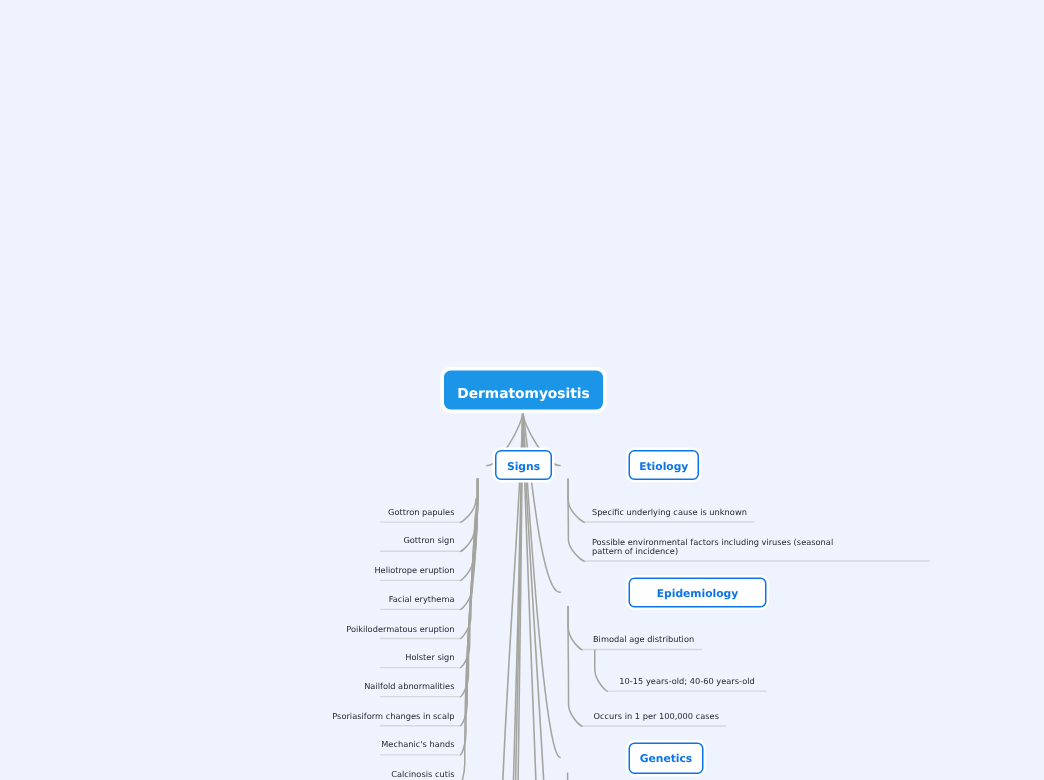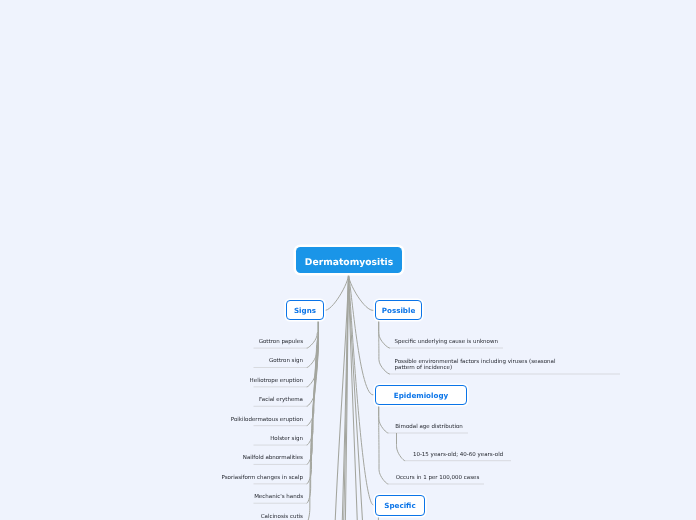--- a/index.html
+++ b/index.html
@@ -16,20 +16,21 @@
     display:flex;align-items:center;justify-content:center;
     padding-top:4px;
     box-shadow:0 0 0 2.5px #fff;
     text-align:center;
   }
   .branch-node{
     background:#fff;border:1.35px solid #0a74e8;border-radius:4px;
     color:#0a74e8;font-weight:bold;font-size:7.15px;
     display:flex;align-items:center;justify-content:center;
     box-shadow:0 0 0 1.6px #ffffff;
+    margin-left:44px;
   }
   .leaf{
     color:#24272f;font-size:5.5px;line-height:5.7px;
     position:absolute;
     will-change:opacity;                  
   }
   .leaf.r{text-align:right;}
 </style>
 </head>
 <body>
@@ -81,27 +82,27 @@
     </svg>
 
   <div class="node root-node" style="left:296px;top:247px;width:106px;height:26px;">
     <span>Dermatomyositis</span>
   </div>
 
   <div class="node branch-node" style="left:286px;top:300px;width:38px;height:20px;">
     <span>Signs</span>
   </div>
   <div class="node branch-node" style="left:375px;top:300px;width:47px;height:20px;">
-    <span>Possible</span>
+    <span>Etiology</span>
   </div>
   <div class="node branch-node" style="left:375px;top:385px;width:92px;height:20px;">
     <span>Epidemiology</span>
   </div>
   <div class="node branch-node" style="left:375px;top:495px;width:50px;height:21px;">
-    <span>Specific</span>
+    <span>Genetics</span>
   </div>
 
   <div id="leaves">
       <div class="leaf r" style="left: 0px; width: 303px; top: 340.1px;">Gottron papules</div>
       <div class="leaf r" style="left: 0px; width: 303px; top: 359.49px;">Gottron sign</div>
       <div class="leaf r" style="left: 0px; width: 303px; top: 378.88px;">Heliotrope eruption</div>
       <div class="leaf r" style="left: 0px; width: 303px; top: 398.27px;">Facial erythema</div>
       <div class="leaf r" style="left: 0px; width: 303px; top: 417.66px;">Poikilodermatous eruption</div>
       <div class="leaf r" style="left: 0px; width: 303px; top: 437.05px;">Holster sign</div>
       <div class="leaf r" style="left: 0px; width: 303px; top: 456.44px;">Nailfold abnormalities</div>

